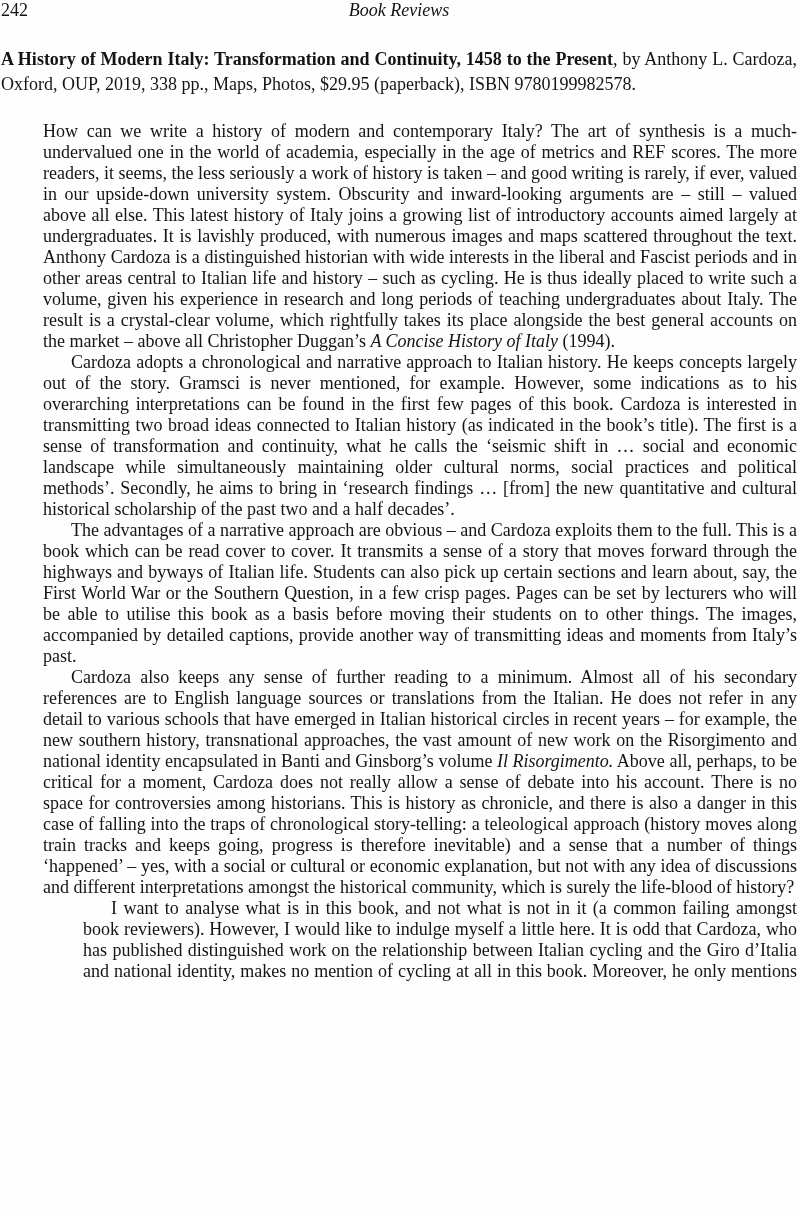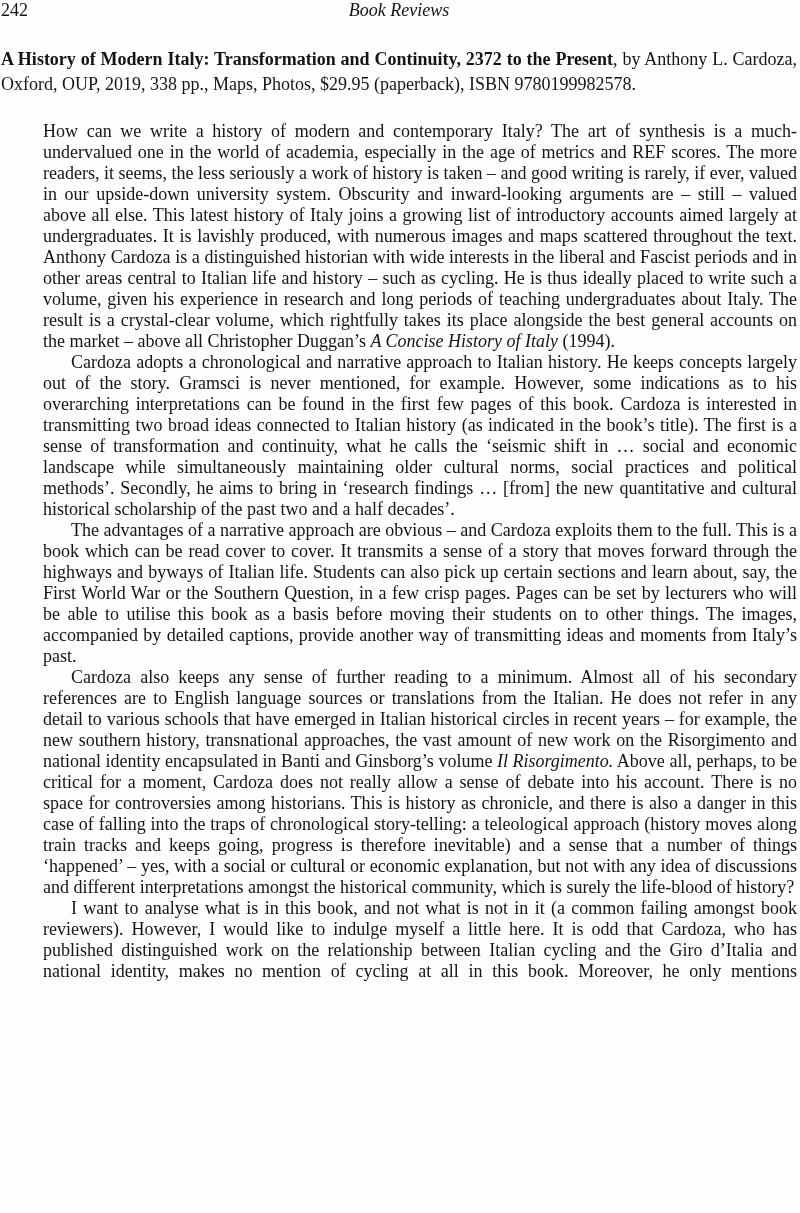--- a/index.html
+++ b/index.html
@@ -37,36 +37,36 @@
   }
   .body-text { margin-top: 24px; }
   .body-text p.paragraph {
     margin: 0;
     text-align: justify;
     line-height: 21px;
     padding-left: 42px;
   }
   .body-text p.paragraph.indent { text-indent: 28px; }
   
-  .body-text p.paragraph:last-child { text-align-last: justify; }
+  .body-text p.paragraph:last-child { text-align-last: justify; margin-left: 40px; }
   .run.normal { font-style: normal; font-weight: normal; }
   .run.bold   { font-weight: bold; }
   .run.italic { font-style: italic; }
 </style>
 </head>
 <body>
 
 <div class="page">
   <header class="page-header">
     <span class="page-number">242</span>
     <span class="running-title">Book Reviews</span>
     <span class="header-spacer"></span>
   </header>
 
-  <p class="citation"><span class="run bold">A History of Modern Italy: Transformation and Continuity, 2372 to the Present</span><span class="run normal">, by Anthony L. Cardoza, Oxford, OUP, 2019, 338 pp., Maps, Photos, $29.95 (paperback), ISBN 9780199982578.</span></p>
+  <p class="citation"><span class="run bold">A History of Modern Italy: Transformation and Continuity, 1458 to the Present</span><span class="run normal">, by Anthony L. Cardoza, Oxford, OUP, 2019, 338 pp., Maps, Photos, $29.95 (paperback), ISBN 9780199982578.</span></p>
 
   <div class="body-text">
       <p class="paragraph"><span class="run normal">How can we write a history of modern and contemporary Italy? The art of synthesis is a much-undervalued one in the world of academia, especially in the age of metrics and REF scores. The more readers, it seems, the less seriously a work of history is taken – and good writing is rarely, if ever, valued in our upside-down university system. Obscurity and inward-looking arguments are – still – valued above all else. This latest history of Italy joins a growing list of introductory accounts aimed largely at undergraduates. It is lavishly produced, with numerous images and maps scattered throughout the text. Anthony Cardoza is a distinguished historian with wide interests in the liberal and Fascist periods and in other areas central to Italian life and history – such as cycling. He is thus ideally placed to write such a volume, given his experience in research and long periods of teaching undergraduates about Italy. The result is a crystal-clear volume, which rightfully takes its place alongside the best general accounts on the market – above all Christopher Duggan’s </span><span class="run italic">A Concise History of Italy</span><span class="run normal"> (1994).</span></p>
       <p class="paragraph indent"><span class="run normal">Cardoza adopts a chronological and narrative approach to Italian history. He keeps concepts largely out of the story. Gramsci is never mentioned, for example. However, some indications as to his overarching interpretations can be found in the first few pages of this book. Cardoza is interested in transmitting two broad ideas connected to Italian history (as indicated in the book’s title). The first is a sense of transformation and continuity, what he calls the ‘seismic shift in … social and economic landscape while simultaneously maintaining older cultural norms, social practices and political methods’. Secondly, he aims to bring in ‘research findings … [from] the new quantitative and cultural historical scholarship of the past two and a half decades’.</span></p>
       <p class="paragraph indent"><span class="run normal">The advantages of a narrative approach are obvious – and Cardoza exploits them to the full. This is a book which can be read cover to cover. It transmits a sense of a story that moves forward through the highways and byways of Italian life. Students can also pick up certain sections and learn about, say, the First World War or the Southern Question, in a few crisp pages. Pages can be set by lecturers who will be able to utilise this book as a basis before moving their students on to other things. The images, accompanied by detailed captions, provide another way of transmitting ideas and moments from Italy’s past.</span></p>
       <p class="paragraph indent"><span class="run normal">Cardoza also keeps any sense of further reading to a minimum. Almost all of his secondary references are to English language sources or translations from the Italian. He does not refer in any detail to various schools that have emerged in Italian historical circles in recent years – for example, the new southern history, transnational approaches, the vast amount of new work on the Risorgimento and national identity encapsulated in Banti and Ginsborg’s volume </span><span class="run italic">Il Risorgimento.</span><span class="run normal"> Above all, perhaps, to be critical for a moment, Cardoza does not really allow a sense of debate into his account. There is no space for controversies among historians. This is history as chronicle, and there is also a danger in this case of falling into the traps of chronological story-telling: a teleological approach (history moves along train tracks and keeps going, progress is therefore inevitable) and a sense that a number of things ‘happened’ – yes, with a social or cultural or economic explanation, but not with any idea of discussions and different interpretations amongst the historical community, which is surely the life-blood of history?</span></p>
       <p class="paragraph indent"><span class="run normal">I want to analyse what is in this book, and not what is not in it (a common failing amongst book reviewers). However, I would like to indulge myself a little here. It is odd that Cardoza, who has published distinguished work on the relationship between Italian cycling and the Giro d’Italia and national identity, makes no mention of cycling at all in this book. Moreover, he only mentions</span></p>
     </div>
 </div>
 

